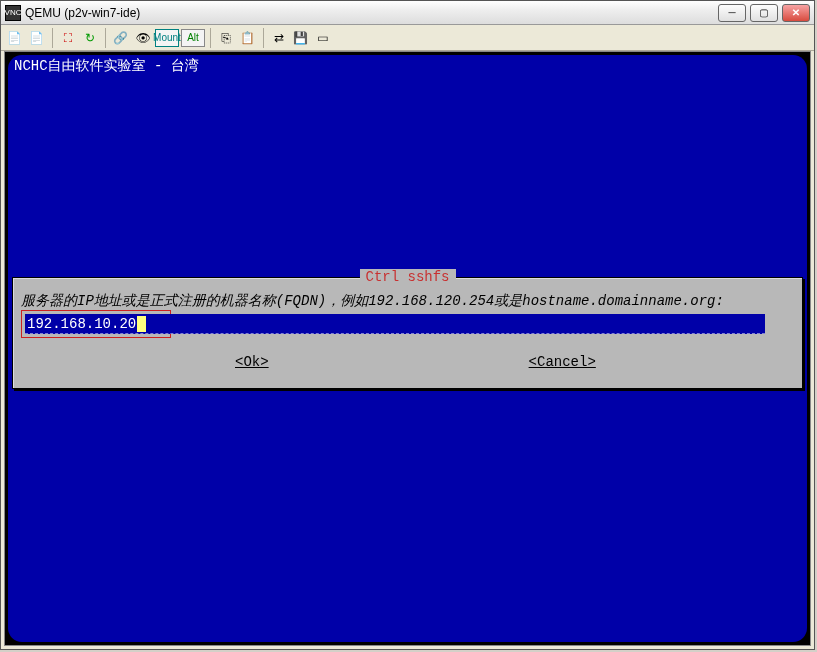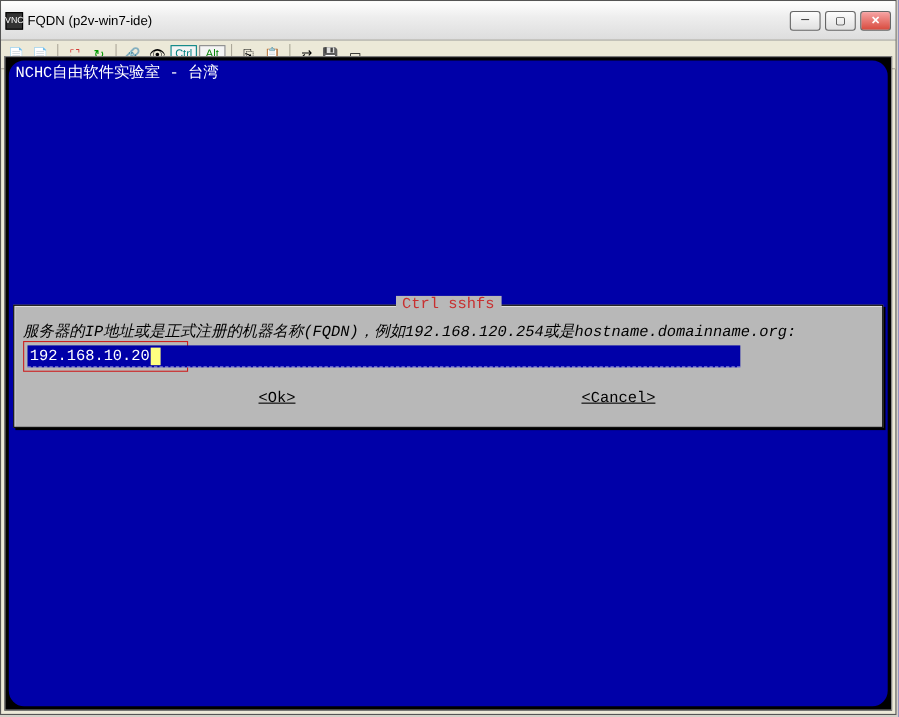--- a/index.html
+++ b/index.html
@@ -12,21 +12,21 @@
     overflow: hidden;
   }
   .window {
     width: 815px;
     height: 650px;
     border: 1px solid #555;
     background: #ece9d8;
     position: relative;
   }
   .titlebar {
-    height: 36px;
+    height: 24px;
     background: linear-gradient(to bottom, #fff 0%, #eee 40%, #ddd 100%);
     display: flex;
     align-items: center;
     padding: 0 4px;
     border-bottom: 1px solid #999;
   }
   .titlebar .app-icon {
     width: 16px; height: 16px;
     margin-right: 4px;
     display: inline-flex; align-items:center; justify-content:center;
@@ -126,21 +126,21 @@
     width: 150px;
   }
   .input-line {
     background: #0000a8;
     height: 20px;
     display:flex; align-items:center;
     color:#fff;
     font-family:"Courier New",monospace;
     font-size:14px;
     padding-left:2px;
-    width: 648px;
+    width: 740px;
     position: relative;
     border-bottom: 1px dashed rgba(255,255,255,0.5);
   }
   .cursor-block {
     width: 9px; height:16px; background:#ffff80; display:inline-block;
     margin-left:1px;
   }
   .btn-row {
     display:flex;
     font-family:"Courier New",monospace;
@@ -152,38 +152,38 @@
   .dlg-btn.ok { margin-left: 214px; }
   .dlg-btn.cancel { margin-left: 260px; }
 </style>
 </head>
 <body>
 
 <div class="window">
 
   <div class="titlebar">
     <span class="app-icon">VNC</span>
-    <span class="title-text">FQDN (p2v-win7-ide)</span>
+    <span class="title-text">QEMU (p2v-win7-ide)</span>
     <div class="win-controls">
       <div class="win-btn">─</div>
       <div class="win-btn">▢</div>
       <div class="win-btn close">✕</div>
     </div>
   </div>
 
   <div class="toolbar">
     <div class="tbtn">📄</div>
     <div class="tbtn">📄</div>
     <div class="tsep"></div>
     <div class="tbtn" style="color:#c00;">⛶</div>
     <div class="tbtn" style="color:#090;">↻</div>
     <div class="tsep"></div>
     <div class="tbtn">🔗</div>
     <div class="tbtn">👁</div>
-    <div class="key-btn ctrl">Ctrl</div>
+    <div class="key-btn ctrl">Mount</div>
     <div class="key-btn alt">Alt</div>
     <div class="tsep"></div>
     <div class="tbtn">⎘</div>
     <div class="tbtn">📋</div>
     <div class="tsep"></div>
     <div class="tbtn">⇄</div>
     <div class="tbtn">💾</div>
     <div class="tbtn">▭</div>
   </div>
 

